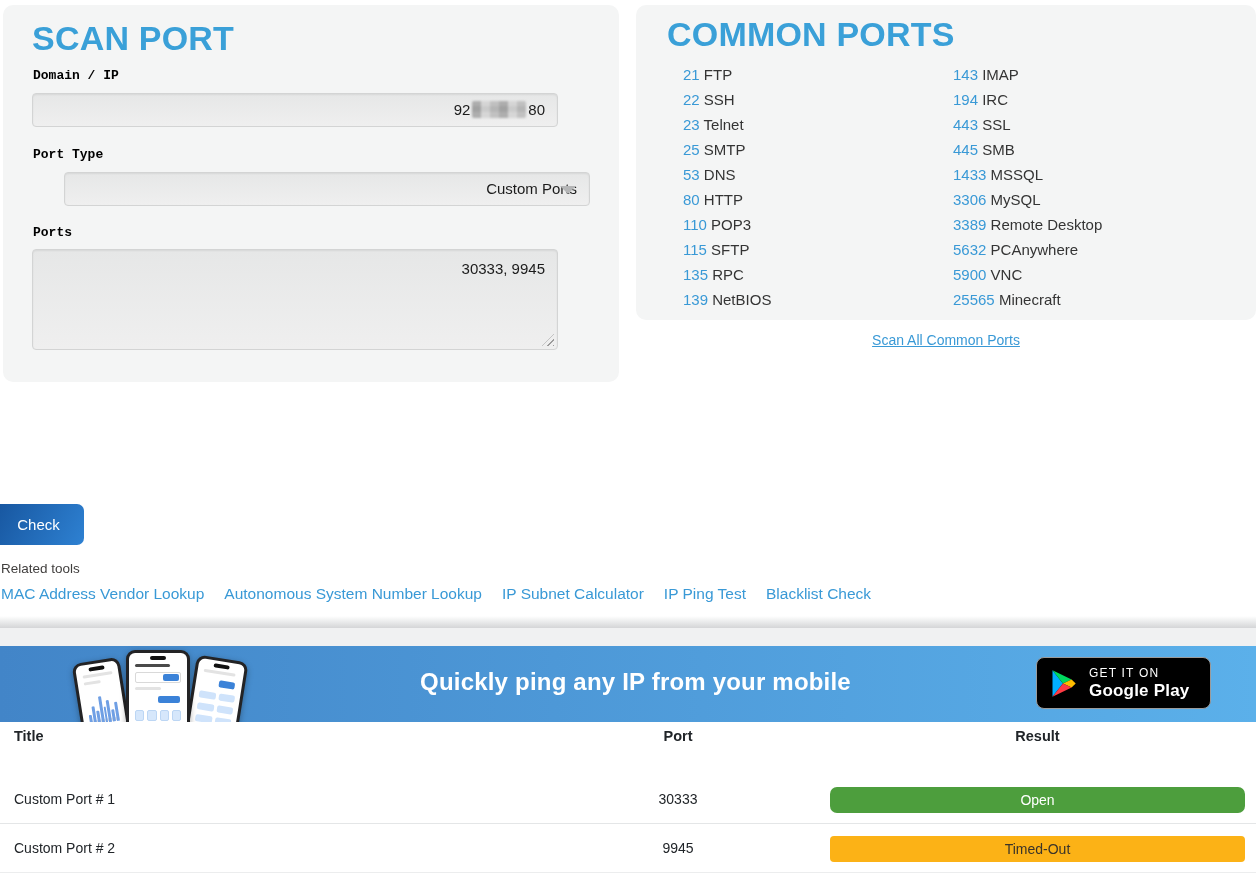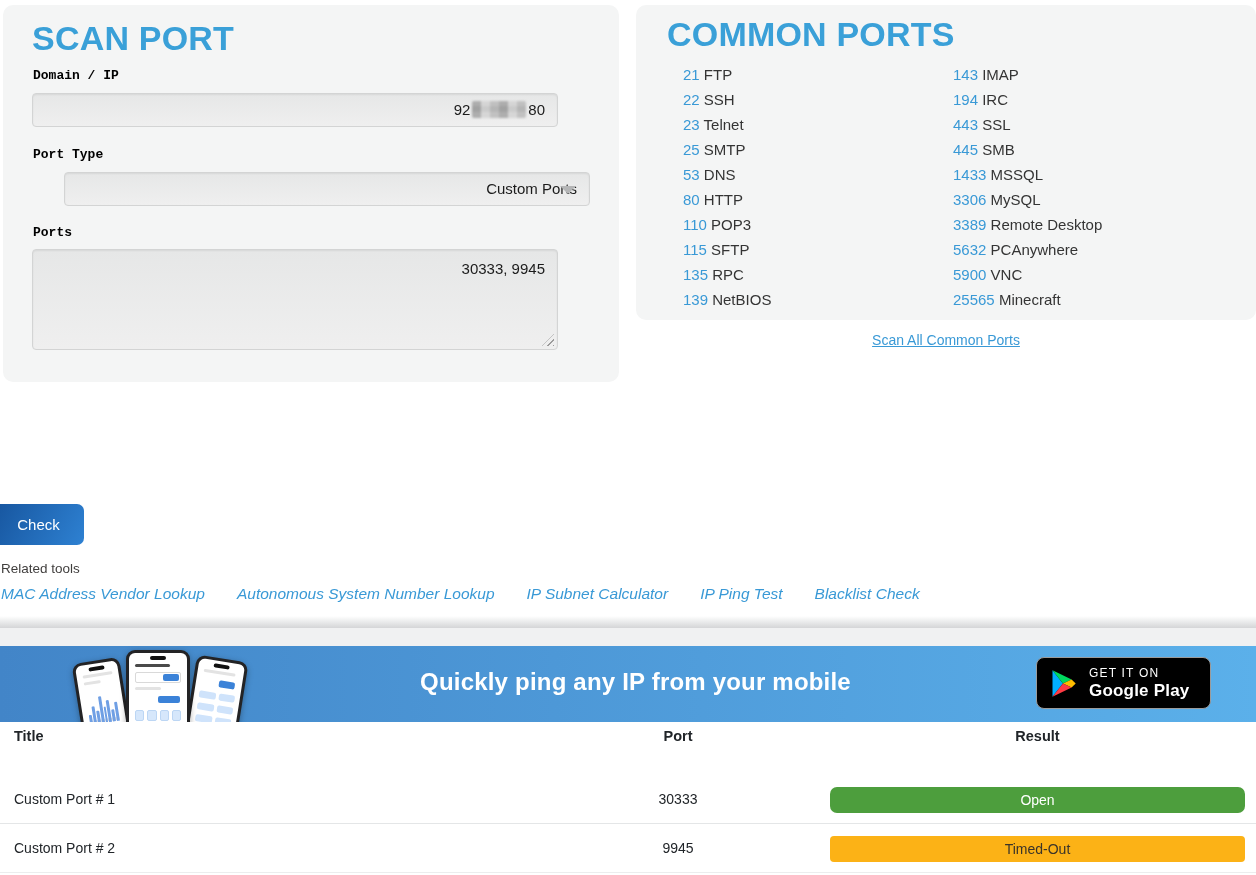--- a/index.html
+++ b/index.html
@@ -52,21 +52,21 @@
 
   .scan-all{position:absolute;left:636px;top:331px;width:620px;text-align:center;}
   .scan-all a{font-size:14px;color:var(--link-blue,#3999d6);text-decoration:underline;}
 
   
   .check-btn{position:absolute;left:-9px;top:504px;width:93px;height:41px;border:none;border-radius:7px;
     background:linear-gradient(118deg,var(--check-button-start,#16549d),var(--check-button-end,#2e81d2));
     color:#fff;font-size:15px;font-family:inherit;display:flex;align-items:center;justify-content:center;
     cursor:pointer;padding-left:8px;}
   .related-label{position:absolute;left:1px;top:561px;font-size:13.5px;color:#403e3d;}
-  .related-links{position:absolute;left:1px;top:585px;display:flex;gap:32px;font-style:italic;}
+  .related-links{position:absolute;left:1px;top:585px;display:flex;gap:20px;}
   .rel-link{font-size:15.5px;color:var(--link-blue,#3999d6);text-decoration:none;white-space:nowrap;}
 
   
   .divider-shadow{position:absolute;left:0;top:616px;width:100%;height:12px;
     background:linear-gradient(180deg,rgba(255,255,255,0) 0%,#e7e8e9 55%,#d4d5d7 100%);}
   .gray-strip{position:absolute;left:0;top:628px;width:100%;height:18px;background:#f0f1f2;}
 
   .banner{position:absolute;left:0;top:646px;width:100%;height:76px;overflow:hidden;
     background:linear-gradient(90deg,var(--banner-blue-start,#4285c8),var(--banner-blue-end,#5bb0ea));}
   .banner-headline{position:absolute;left:0;right:0;top:22px;text-align:center;padding-left:15px;

